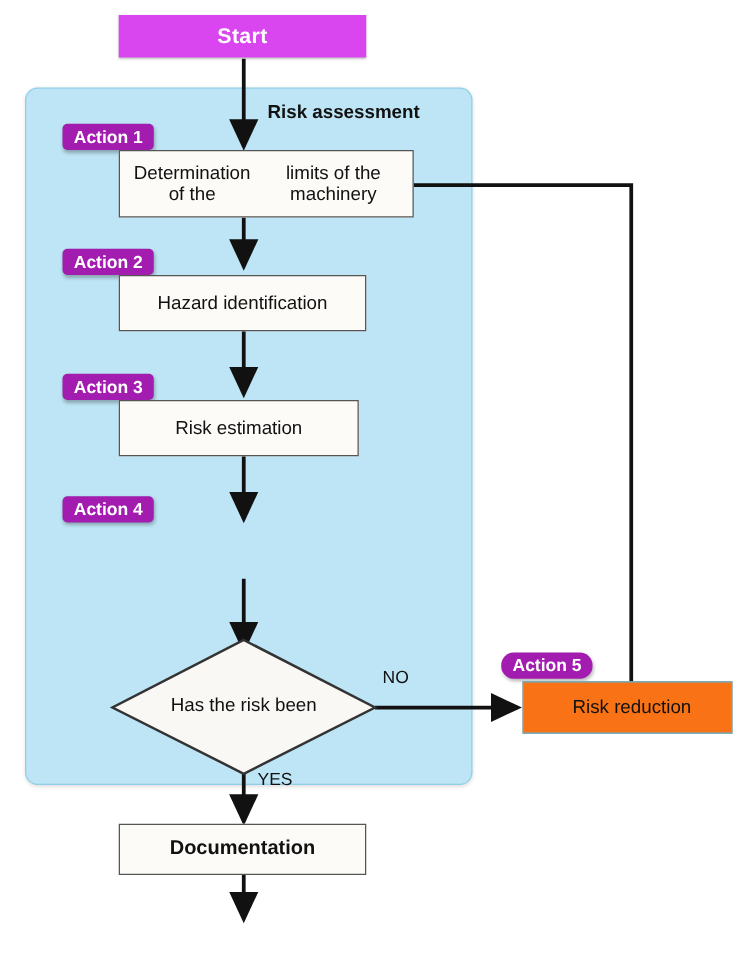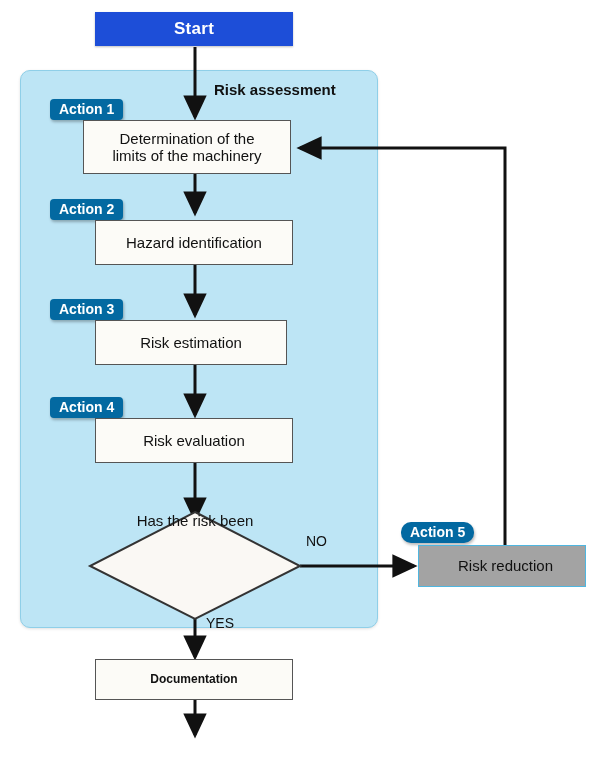--- a/index.html
+++ b/index.html
@@ -14,21 +14,21 @@
   #canvas {
     position: relative;
     width: 600px;
     height: 779px;
     background: #ffffff;
     overflow: hidden;
   }
   
   .terminator {
     position: absolute;
-    background: #1d4ed8;
+    background: #d946ef;
     color: #ffffff;
     font-weight: bold;
     font-size: 17px;
     display: flex;
     align-items: center;
     justify-content: center;
     letter-spacing: 0.3px;
     box-shadow: 0 1px 2px rgba(0,0,0,0.25);
   }
   
@@ -56,31 +56,31 @@
     justify-content: center;
     text-align: center;
     font-size: 15px;
     color: #111111;
     line-height: 1.15;
     box-sizing: border-box;
     padding: 0 4px;
   }
   .process.bold {
     font-weight: bold;
-    font-size: 12px;
+    font-size: 16px;
   }
   .process.soft {
-    background: #a3a3a3;
+    background: #f97316;
     border: 1.5px solid #4FB6E0;
     padding-left: 11px;
   }
   
   .badge {
     position: absolute;
-    background: #0369a1;
+    background: #a21caf;
     color: #ffffff;
     font-weight: bold;
     font-size: 14px;
     border-radius: 4px;
     padding: 2px 9px 3px 9px;
     white-space: nowrap;
     box-shadow: 1px 2px 3px rgba(0,0,0,0.28);
     z-index: 5;
   }
   
@@ -89,21 +89,21 @@
   }
   .decision-label {
     position: absolute;
     left: 0;
     top: 0;
     width: 100%;
     height: 100%;
     display: flex;
     flex-direction: column;
     align-items: center;
-    justify-content: flex-start;
+    justify-content: center;
     text-align: center;
     font-size: 15px;
     color: #111111;
     line-height: 1.25;
     pointer-events: none;
   }
   
   .edge-label {
     position: absolute;
     font-size: 14px;
@@ -153,33 +153,32 @@
     <line x1="195" y1="616" x2="195" y2="657" stroke="#111111" stroke-width="3" marker-end="url(#arrowhead)"></line>
 
     <line x1="195" y1="700" x2="195" y2="735" stroke="#111111" stroke-width="3" marker-end="url(#arrowhead)"></line>
 
     <polygon points="195,512 300,566 195,619 90,566" fill="#FAF8F4" stroke="#333333" stroke-width="2"></polygon>
   </svg>
 
   <div class="terminator node" style="left:95px; top:12px; width:198px; height:34px;">Start</div>
 
   <div class="badge node" style="left:50px; top:99px;">Action 1</div>
-  <div class="process node" style="left:83px; top:120px; width:208px; height:54px; flex-direction:column;">
+  <div class="process node" style="left:95px; top:120px; width:236px; height:54px; flex-direction:row;">
     <span>Determination of the</span>
     <span>limits of the machinery</span>
   </div>
 
   <div class="badge node" style="left:50px; top:199px;">Action 2</div>
   <div class="process node" style="left:95px; top:220px; width:198px; height:45px;">Hazard identification</div>
 
   <div class="badge node" style="left:50px; top:299px;">Action 3</div>
   <div class="process node" style="left:95px; top:320px; width:192px; height:45px;">Risk estimation</div>
 
   <div class="badge node" style="left:50px; top:397px;text-align:center;">Action 4</div>
-  <div class="process node" style="left:95px; top:418px; width:198px; height:45px;">Risk evaluation</div>
 
   <div class="decision-wrap node" style="left:90px; top:512px; width:210px; height:107px;">
     <div class="decision-label">
       <span>Has the risk been</span>
     </div>
   </div>
   <div class="edge-label node" style="left:306px; top:533px;">NO</div>
   <div class="edge-label node" style="left:206px; top:615px;">YES</div>
 
   <div class="badge node" style="left:401px; top:522px;border-radius:10px;">Action 5</div>

